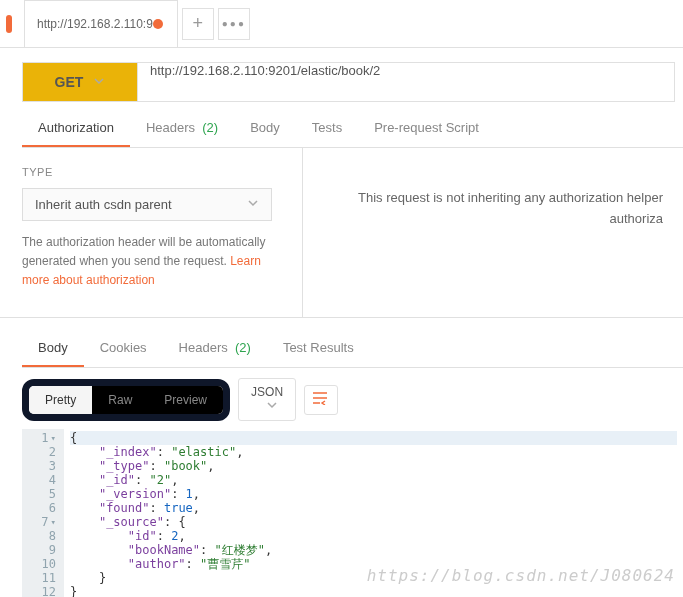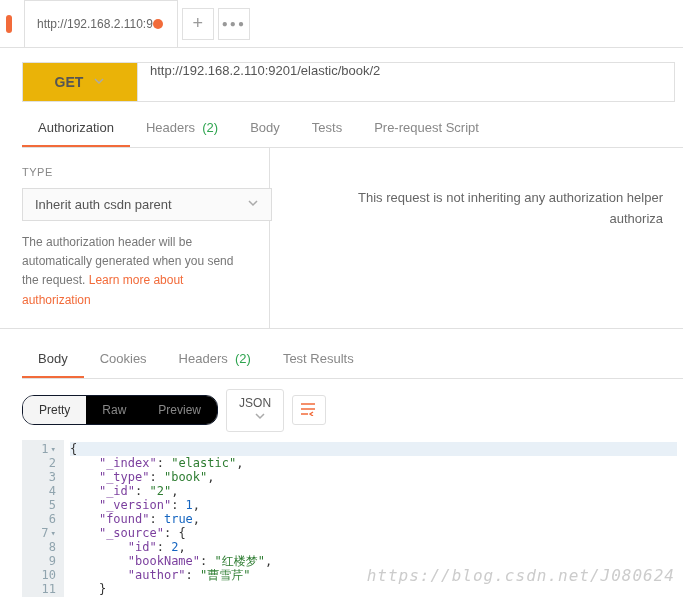--- a/index.html
+++ b/index.html
@@ -16,34 +16,34 @@
     .method-select { display: flex; align-items: center; justify-content: center; width: 116px; background: #eab308; border: 1px solid #e0e0e0; font-size: 14px; font-weight: 600; color: #555; cursor: pointer; }
     .method-select .chev { margin-left: 10px; color: #aaa; }
     .url-input { flex: 1; border: 1px solid #e0e0e0; border-left: none; padding: 0 12px; font-size: 13px; color: #555; display: flex; align-items: flex-start; background: #fff; height: 40px; }
     
     .req-tabs { display: flex; border-bottom: 1px solid #e0e0e0; margin: 10px 0 0 22px; }
     .req-tab { padding: 8px 16px 10px 16px; color: #888; cursor: pointer; font-size: 13px; white-space: nowrap; border-bottom: 2px solid transparent; }
     .req-tab.active { color: #444; border-bottom: 2px solid #f26b3a; }
     .req-tab .count { color: #2ea44f; }
     
     .auth-panel { display: flex; min-height: 170px; border-bottom: 1px solid #e0e0e0; }
-    .auth-left { width: 270px; padding: 18px 22px; border-right: 1px solid #e0e0e0; }
+    .auth-left { width: 303px; padding: 18px 22px; border-right: 1px solid #e0e0e0; }
     .type-label { font-size: 11px; color: #888; letter-spacing: 0.5px; margin-bottom: 10px; }
     .auth-select { display: flex; align-items: center; justify-content: space-between; border: 1px solid #ddd; padding: 8px 12px; font-size: 13px; color: #555; cursor: pointer; background: #fafafa; width: 250px; }
     .auth-desc { margin-top: 12px; font-size: 12px; color: #777; line-height: 1.6; }
     .auth-desc a { color: #f26b3a; text-decoration: none; }
     .auth-right { flex: 1; padding: 40px 20px 20px 40px; font-size: 13px; color: #666; text-align: right; line-height: 1.6; }
     
     .resp-tabs { display: flex; border-bottom: 1px solid #e0e0e0; margin: 14px 0 0 22px; }
     .resp-tab { padding: 8px 16px 10px 16px; color: #888; cursor: pointer; font-size: 13px; border-bottom: 2px solid transparent; }
     .resp-tab.active { color: #444; border-bottom: 2px solid #f26b3a; }
     .resp-tab .count { color: #2ea44f; }
     
     .body-controls { display: flex; align-items: center; gap: 8px; padding: 10px 8px 8px 22px; }
-    .view-group { display: flex; border: 1px solid #0f172a; border-radius: 12px; overflow: hidden; }
+    .view-group { display: flex; border: 7px solid #0f172a; border-radius: 12px; overflow: hidden; }
     .view-btn { padding: 7px 16px; font-size: 12px; color: #888; cursor: pointer; background: #000000; }
     .view-btn.active { background: #f5f5f5; color: #333; }
     .format-select { display: flex; align-items: center; border: 1px solid #e0e0e0; padding: 6px 12px; font-size: 12px; color: #555; cursor: pointer; border-radius: 3px; flex-direction: column; }
     .wrap-btn { width: 34px; height: 30px; border: 1px solid #e0e0e0; display: flex; align-items: center; justify-content: center; cursor: pointer; border-radius: 3px; }
     
     .code-area { display: flex; margin-left: 22px; font-family: Consolas, Monaco, monospace; font-size: 12px; }
     .gutter { background: #eceff1; color: #90a4ae; text-align: right; padding: 2px 8px 2px 6px; user-select: none; min-width: 42px; }
     .gutter .ln { height: 14px; line-height: 14px; display: flex; justify-content: flex-end; align-items: center; }
     .gutter .fold { color: #90a4ae; margin-left: 2px; font-size: 9px; }
     .code { flex: 1; padding: 2px 6px; line-height: 14px; position: relative; }

